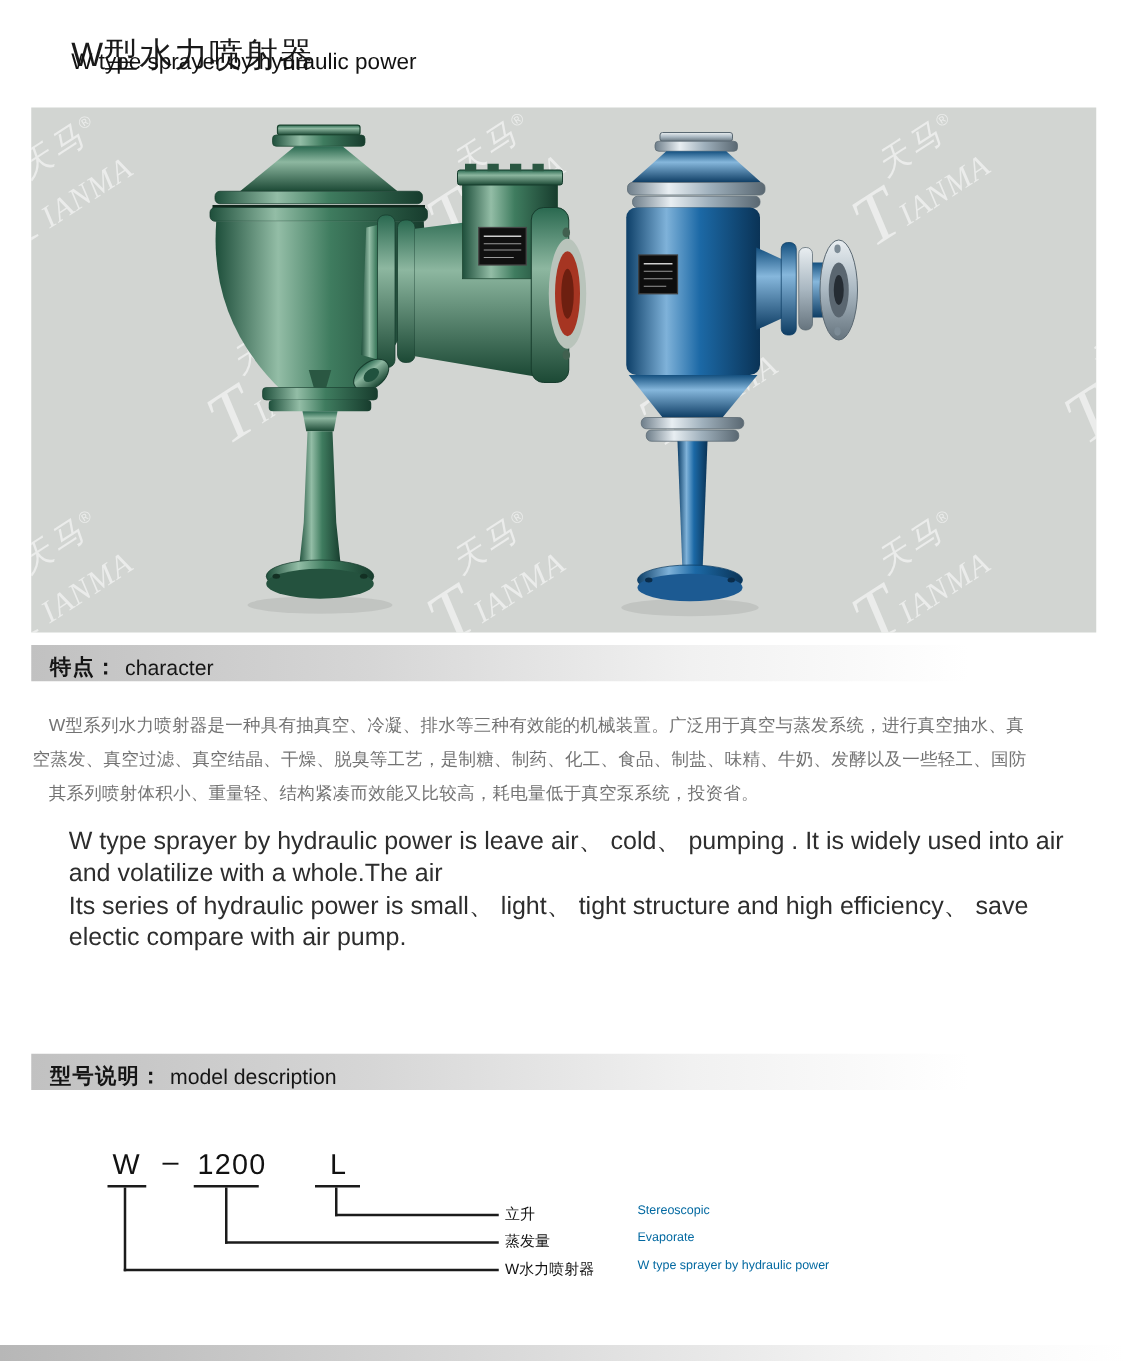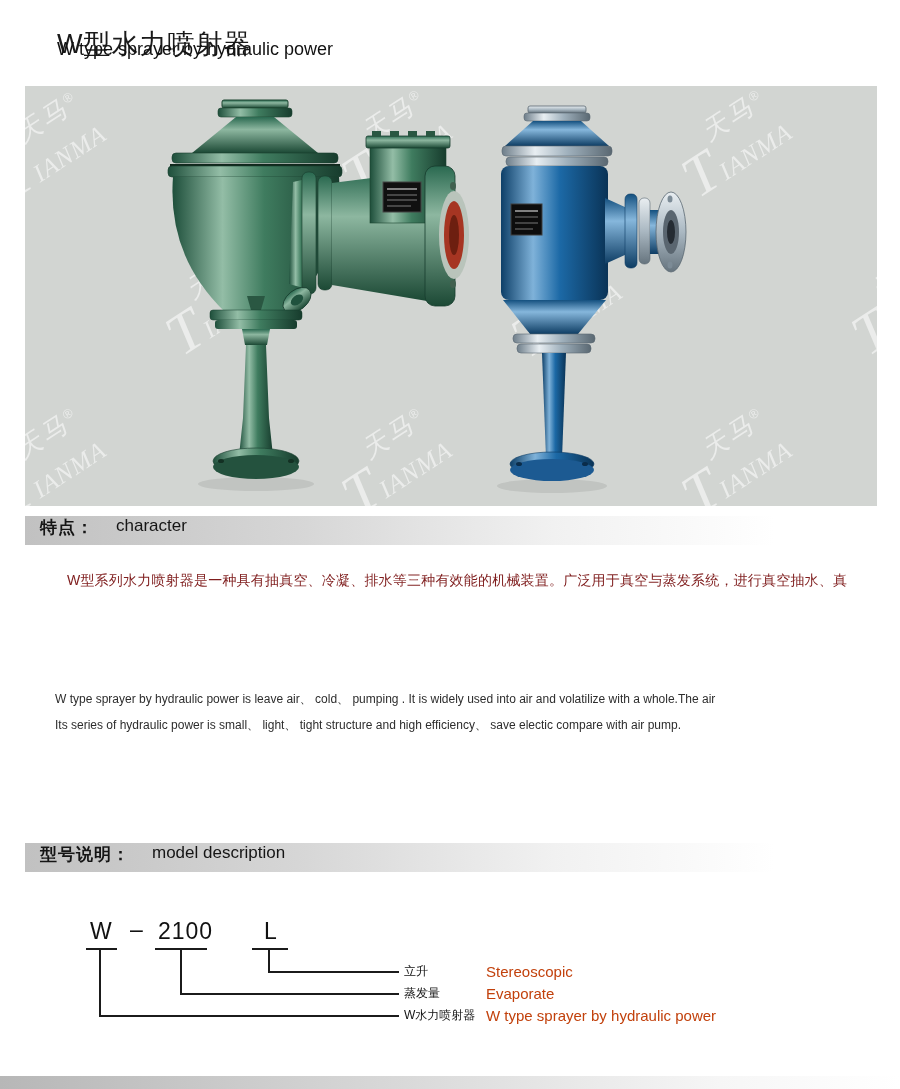--- a/index.html
+++ b/index.html
@@ -23,49 +23,49 @@
   .wm-reg{font-size:13px;vertical-align:super}
   .wm-en{display:block;margin-top:-4px;font-size:25px;letter-spacing:1px}
   .wm-big{font-size:58px;line-height:.8}
   #wm1{left:-18px;top:2px}   #wm2{left:328px;top:0px}   #wm3{left:668px;top:0px}
   #wm4{left:152px;top:158px} #wm5{left:498px;top:160px} #wm6{left:838px;top:158px}
   #wm7{left:-18px;top:318px} #wm8{left:328px;top:318px} #wm9{left:668px;top:318px}
 
   
   .section-bar{position:absolute;left:25px;width:852px;height:29px;box-sizing:border-box;
       background:linear-gradient(90deg,#c1c1c1 0%,#d6d6d6 32%,#f1f1f1 62%,#ffffff 88%);
-      display:flex;align-items:flex-start;padding-left:15px;font-size:17px;color:#151515}
+      display:flex;align-items:flex-end;padding-left:15px;font-size:17px;color:#151515}
   #bar-character{top:516px}
   #bar-model{top:843px}
   .bar-cn{font-weight:bold;letter-spacing:1px}
-  .bar-en{margin-left:22px}
-
-  
-  .cn-text{position:absolute;left:54px;top:567px;width:838px;font-size:14px;
-           line-height:26.8px;color:#7f1d1d;letter-spacing:.2px}
-  .en-text{position:absolute;left:42px;top:687px;width:840px;font-size:12px;
+  .bar-en{margin-left:6px}
+
+  
+  .cn-text{position:absolute;left:26px;top:567px;width:838px;font-size:14px;
+           line-height:26.8px;color:#737373;letter-spacing:.2px}
+  .en-text{position:absolute;left:42px;top:661px;width:840px;font-size:20px;
            line-height:25.8px;color:#2d2d2d}
   .indent{padding-left:13px}
 
   
   .code{position:absolute;font-size:23px;color:#111;letter-spacing:1px}
   #code-w{left:90px;top:918px}
   #code-dash{left:130px;top:916px}
   #code-num{left:158px;top:918px}
   #code-l{left:264px;top:918px}
   .uline{position:absolute;top:948px;height:2px;background:#1b1b1b}
   #ul-w{left:86px;width:31px}
   #ul-num{left:155px;width:52px}
   #ul-l{left:252px;width:36px}
   .conn{position:absolute;border-left:2px solid #1b1b1b;border-bottom:2px solid #1b1b1b}
   #conn-l{left:268px;top:950px;width:129px;height:21px}
   #conn-num{left:180px;top:950px;width:217px;height:43px}
   #conn-w{left:99px;top:950px;width:298px;height:65px}
   .lab-cn{position:absolute;left:404px;font-size:12px;color:#111}
-  .lab-en{position:absolute;left:486px;font-size:15px;color:#c2410c}
+  .lab-en{position:absolute;left:510px;font-size:10px;color:#0369a1}
   .row1{top:963px}.row2{top:985px}.row3{top:1007px}
 
   
   .bottom-bar{position:absolute;left:0;top:1076px;width:900px;height:13px;
       background:linear-gradient(90deg,#b7b7b7 0%,#d9d9d9 45%,#f6f6f6 80%,#ffffff 100%)}
 </style>
 </head>
 <body>
 
 <h1 class="title">W型水力喷射器</h1>
@@ -253,35 +253,37 @@
   </svg>
 </div>
 
 <div class="section-bar" id="bar-character">
   <span class="bar-cn">特点：</span>
   <span class="bar-en">character</span>
 </div>
 
 <div class="cn-text">
   <div class="indent">W型系列水力喷射器是一种具有抽真空、冷凝、排水等三种有效能的机械装置。广泛用于真空与蒸发系统，进行真空抽水、真</div>
+  <div>空蒸发、真空过滤、真空结晶、干燥、脱臭等工艺，是制糖、制药、化工、食品、制盐、味精、牛奶、发酵以及一些轻工、国防</div>
+  <div class="indent">其系列喷射体积小、重量轻、结构紧凑而效能又比较高，耗电量低于真空泵系统，投资省。</div>
 </div>
 
 <div class="en-text">
   <div class="indent">W type sprayer by hydraulic power is leave air、 cold、 pumping . It is widely used into air and volatilize with a whole.The air</div>
   <div class="indent">Its series of hydraulic power is small、 light、 tight structure and high efficiency、 save electic  compare with air pump.</div>
 </div>
 
 <div class="section-bar" id="bar-model">
   <span class="bar-cn">型号说明：</span>
   <span class="bar-en">model description</span>
 </div>
 
 <span class="code" id="code-w">W</span>
 <span class="code" id="code-dash">–</span>
-<span class="code" id="code-num">2100</span>
+<span class="code" id="code-num">1200</span>
 <span class="code" id="code-l">L</span>
 
 <div class="uline" id="ul-w"></div>
 <div class="uline" id="ul-num"></div>
 <div class="uline" id="ul-l"></div>
 
 <div class="conn" id="conn-l"></div>
 <div class="conn" id="conn-num"></div>
 <div class="conn" id="conn-w"></div>
 

